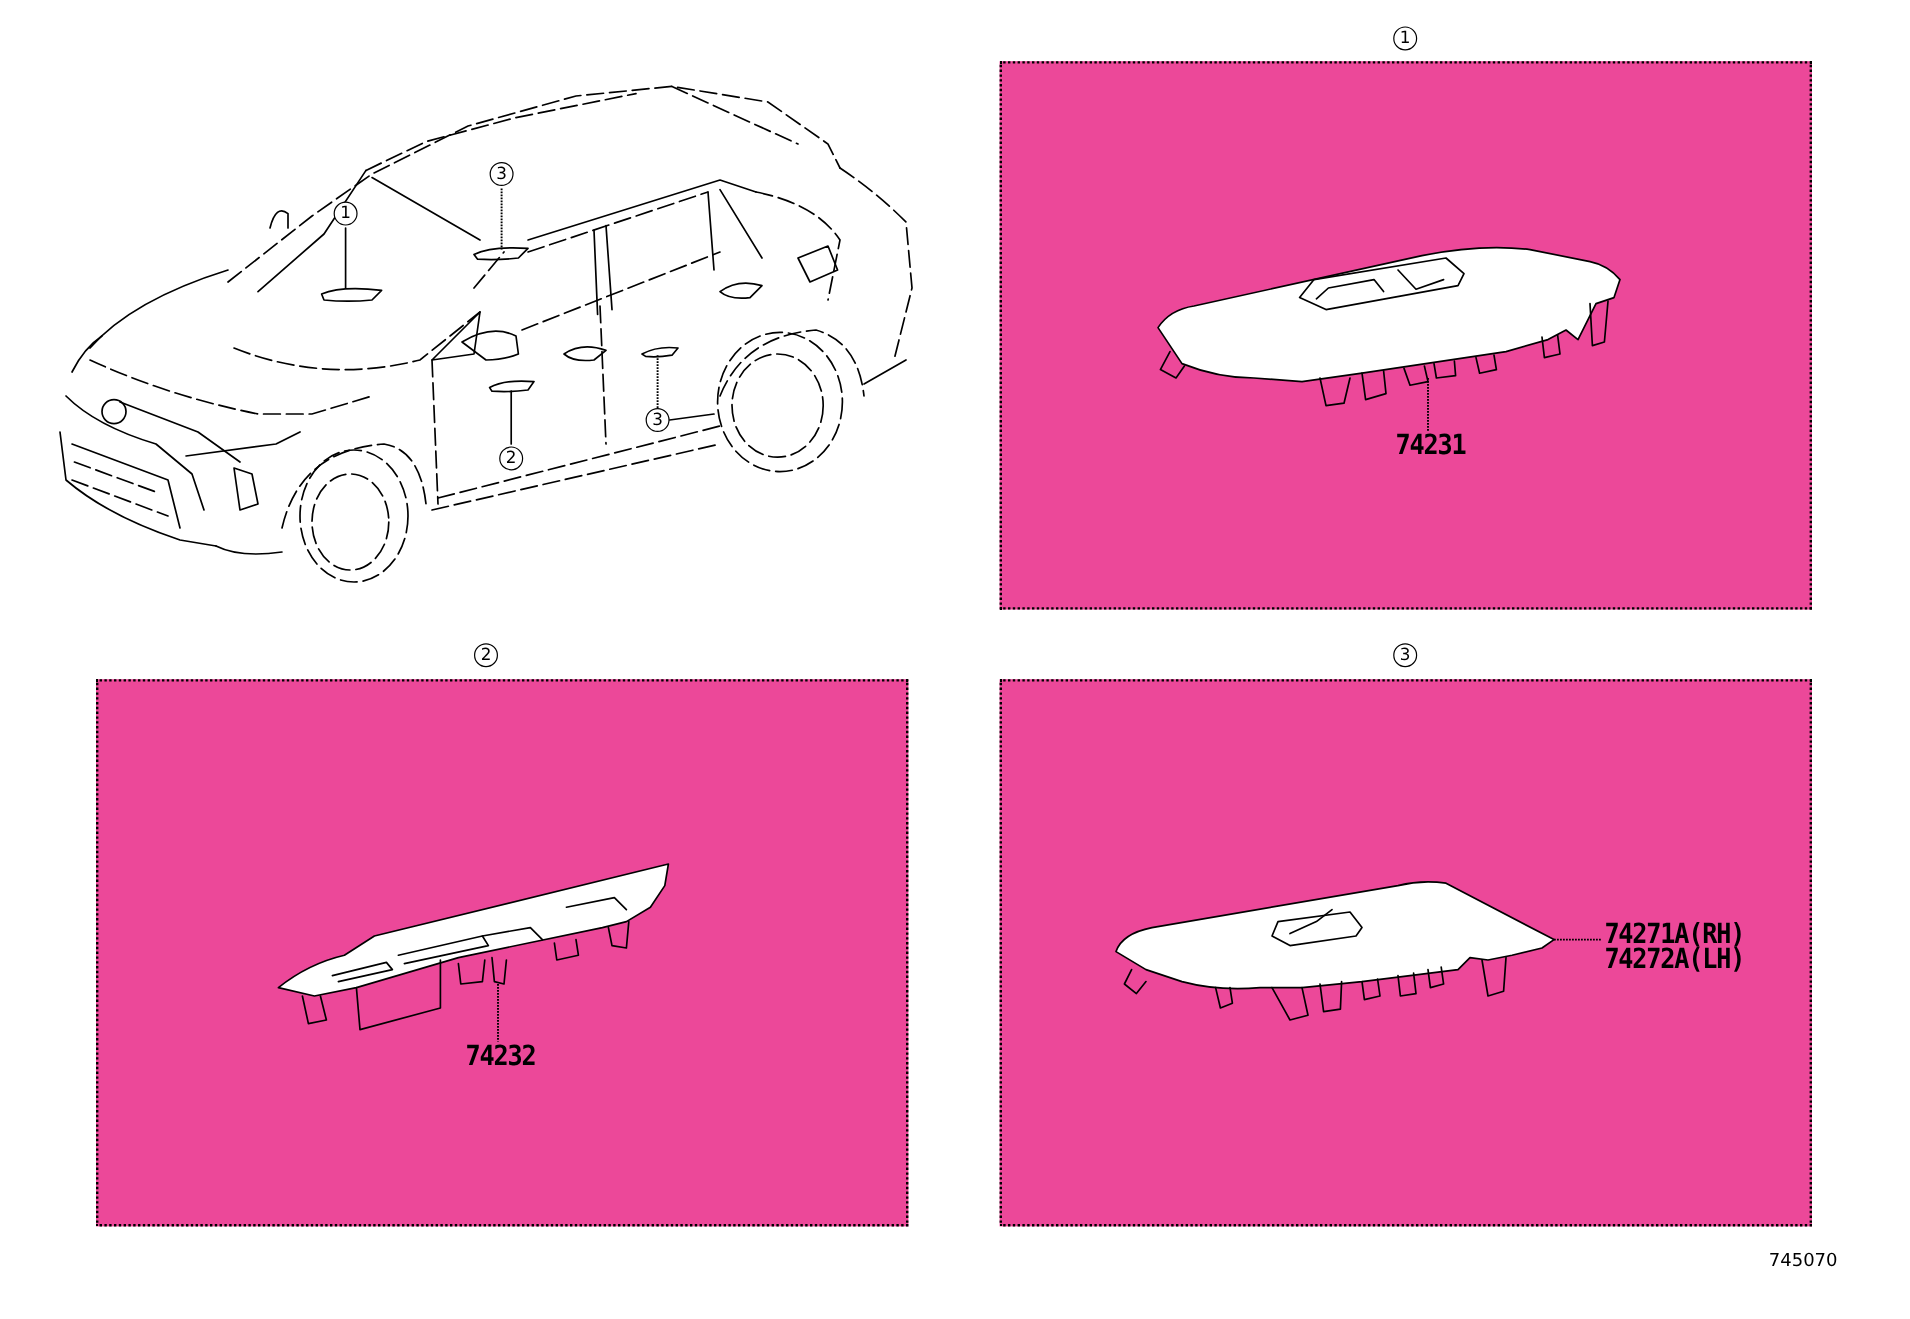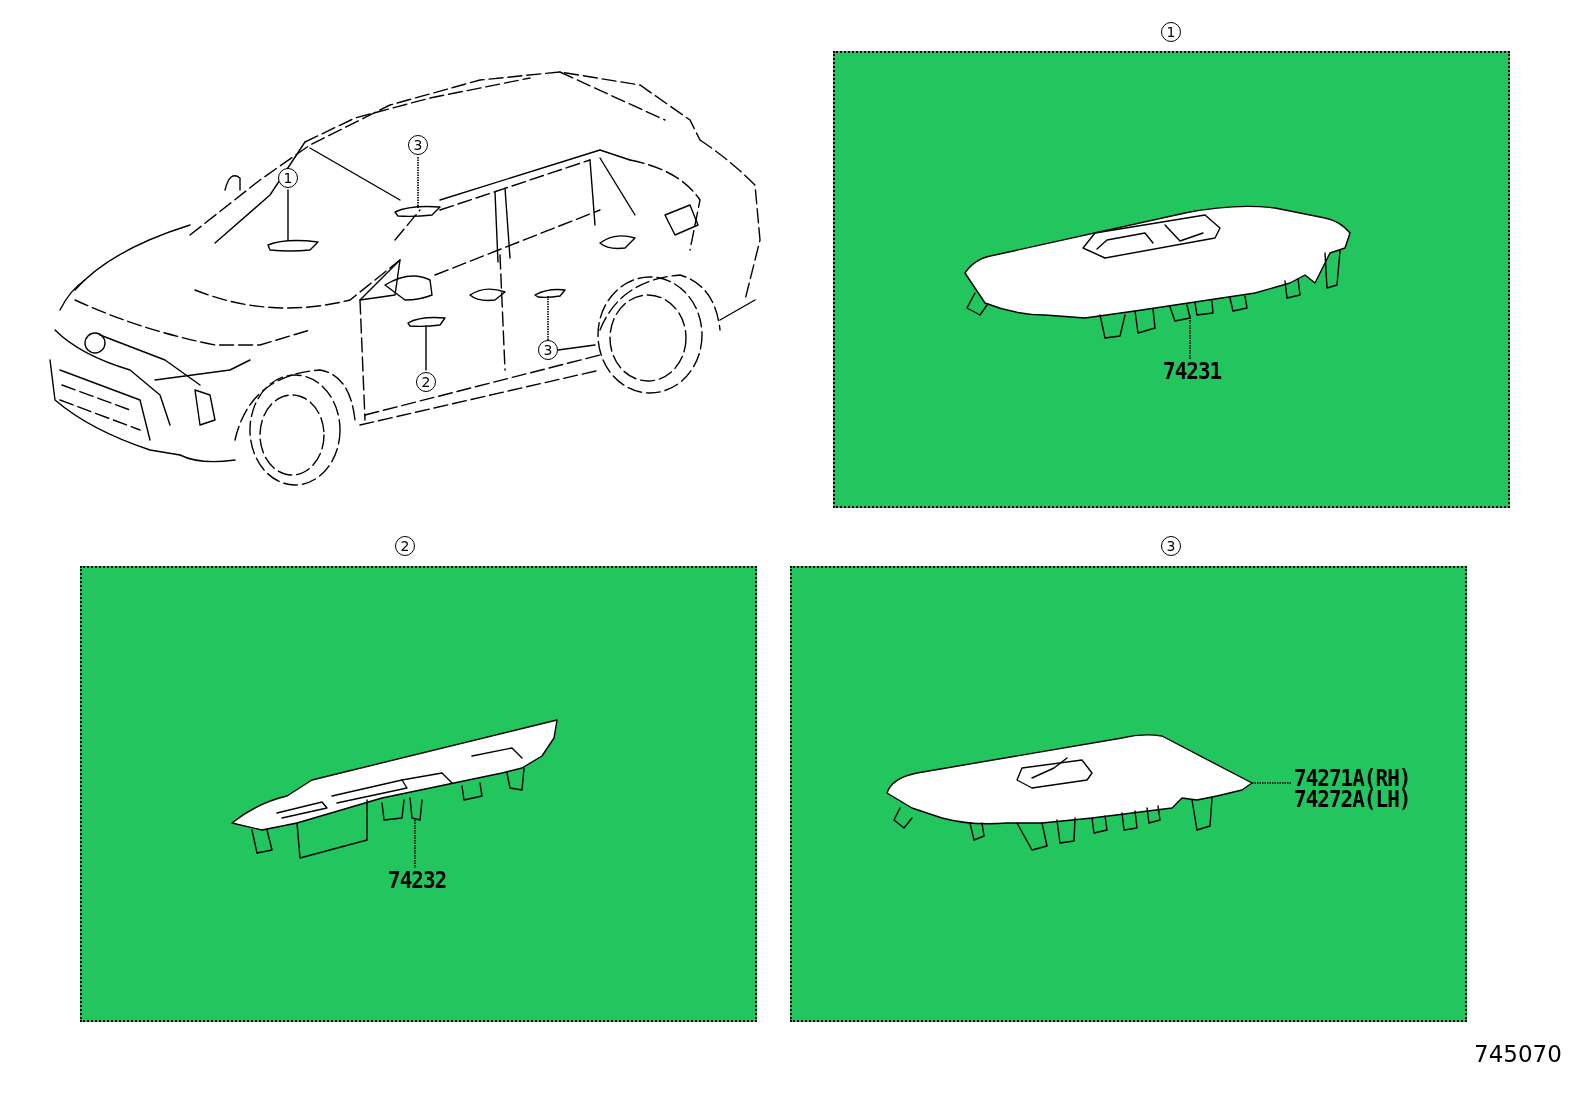--- a/index.html
+++ b/index.html
@@ -1,25 +1,25 @@
 <!DOCTYPE html>
 <html><head>
 <meta charset="utf-8">
 <style>
   html, body { margin: 0; padding: 0; background: #ffffff; }
   body { width: 1592px; height: 1099px; position: relative; overflow: hidden;
          font-family: "DejaVu Sans Mono", monospace; color: #000; }
   .abs { position: absolute; }
-  .frame { position: absolute; border: 2px dotted #000; box-sizing: border-box; background: #22c55e; }
+  .frame { position: absolute; border: 2px dotted #000; box-sizing: border-box; background: #ec4899; }
   .callout { position: absolute; width: 20px; height: 20px; border: 1.5px solid #000; border-radius: 50%;
              box-sizing: border-box; display: flex; align-items: center; justify-content: center;
              font-family: "DejaVu Sans", sans-serif; font-size: 14px; line-height: 1; background: #fff; }
   .partno { position: absolute; font-family: "DejaVu Sans Mono", monospace; font-weight: bold;
             font-size: 21px; letter-spacing: -1px; transform: scaleY(1.1); transform-origin: left top; line-height: 1; }
-  .catalog { position: absolute; font-family: "DejaVu Sans", sans-serif; font-size: 23px; }
+  .catalog { position: absolute; font-family: "DejaVu Sans", sans-serif; font-size: 15px; }
   svg { position: absolute; overflow: visible; }
   svg .ln { fill: none; stroke: #000; stroke-width: 1.4; stroke-linejoin: round; stroke-linecap: round; }
   svg .dash { fill: none; stroke: #000; stroke-width: 1.4; stroke-dasharray: 14 5; stroke-linecap: round; }
   svg .lead { fill: none; stroke: #000; stroke-width: 1.6; stroke-dasharray: 1.5 1; }
   svg .fillw { fill: #fff; stroke: #000; stroke-width: 1.4; stroke-linejoin: round; }
 </style>
 </head>
 <body>
 
 <div class="abs" style="left:0;top:0;width:800px;height:520px;">
@@ -131,21 +131,21 @@
     <path class="ln" d="M328,230 L330,250 L338,252 L340,232"></path>
     <path class="ln" d="M380,218 L382,232 L400,228 L398,215"></path>
     <path class="ln" d="M425,205 L428,220 L440,222 L442,200"></path>
     <path class="ln" d="M170,262 L175,285 L190,282 L185,262"></path>
     <path class="lead" d="M333,252 L333,300"></path>
   </svg>
   <div class="partno" style="left:306px;top:301px;">74232</div>
 </div>
 
 <div class="callout" style="left:1161px;top:536px;">3</div>
-<div class="frame" style="left:790px;top:566px;width:677px;height:456px;">
+<div class="frame" style="left:833px;top:566px;width:677px;height:456px;">
   <svg width="677" height="456" viewBox="0 0 677 456" style="left:0;top:0;">
     <path class="fillw" d="M95,225 Q100,210 125,205 L330,170 Q350,165 370,168 L460,215 L450,222 L425,228 L405,232 L390,230 L380,240 L300,250 L250,255 L215,255 Q180,258 150,250 L120,240 Z"></path>
     <path class="ln" d="M225,212 L230,200 L290,192 L300,205 L295,212 L240,220 Z"></path>
     <path class="ln" d="M240,210 L262,200 L275,190"></path>
     <path class="ln" d="M108,240 L102,252 L112,260 L120,250"></path>
     <path class="ln" d="M178,255 L182,272 L192,268 L190,255"></path>
     <path class="ln" d="M225,255 L240,282 L255,278 L250,255"></path>
     <path class="ln" d="M265,252 L268,275 L282,273 L283,250"></path>
     <path class="ln" d="M300,250 L302,265 L315,262 L313,248"></path>
     <path class="ln" d="M330,245 L332,262 L345,260 L343,243"></path>

